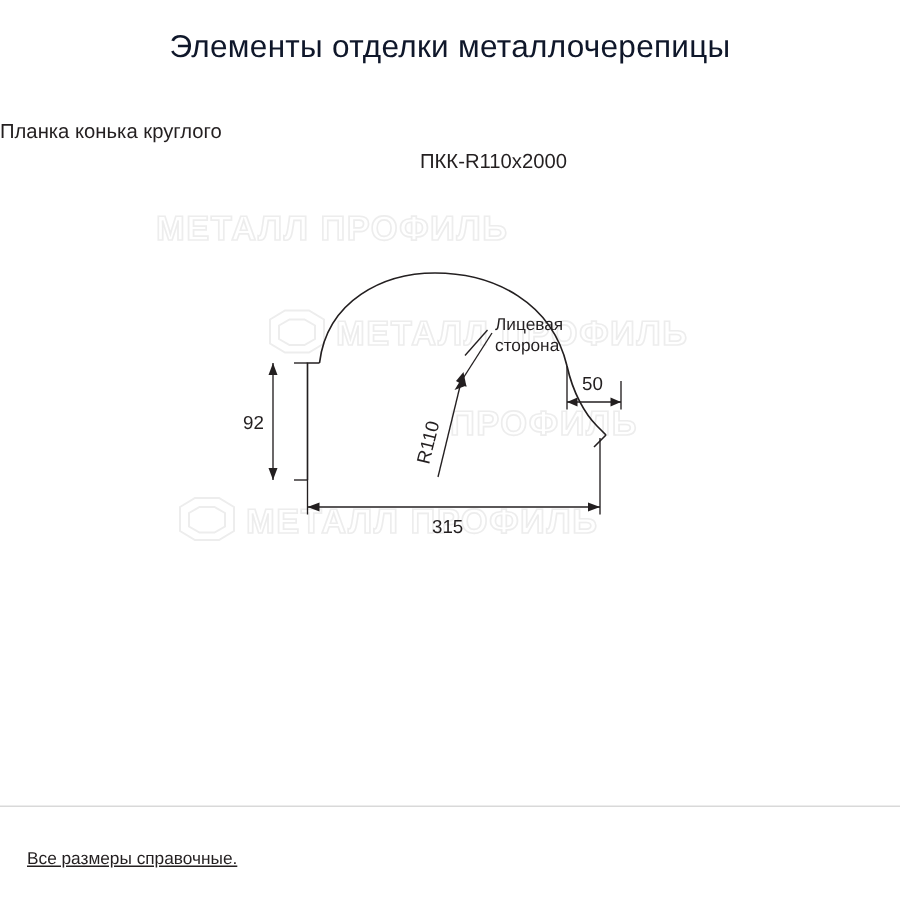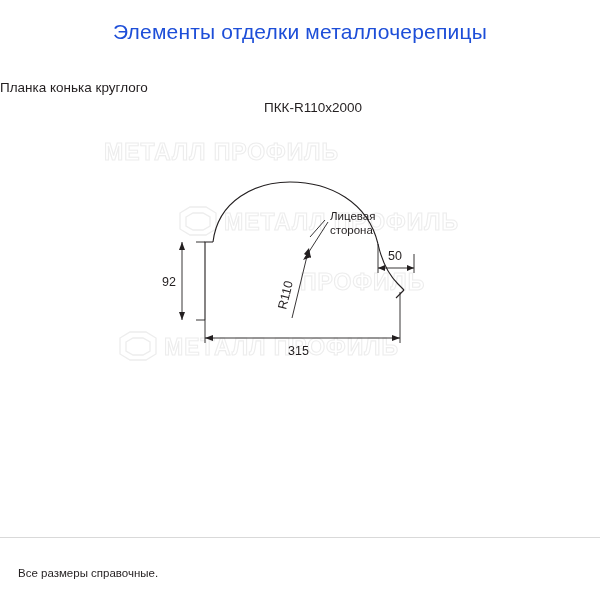--- a/index.html
+++ b/index.html
@@ -22,35 +22,35 @@
     box-sizing: border-box;
   }
   .title {
     position: absolute;
     top: 20px;
     left: 0;
     width: 600px;
     text-align: center;
     font-size: 21px;
     letter-spacing: 0.2px;
-    color: #1d4ed8;
+    color: #0f172a;
   }
   .subtitle {
     position: absolute;
     top: 80px;
     left: 0;
     width: 600px;
     text-align: left;
     font-size: 13.5px;
     color: #231f20;
   }
   .subtitle2 {
     position: absolute;
     top: 100px;
-    left: 0;
+    left: 16px;
     width: 544px;
     text-align: center;
     font-size: 13.5px;
     color: #231f20;
     padding-left: 41px;
   }
   .drawing {
     position: absolute;
     top: 140px;
     left: 0;
@@ -61,20 +61,21 @@
     position: absolute;
     left: 18px;
     bottom: 18px;
     width: 564px;
     font-size: 11.5px;
     line-height: 17px;
     color: #231f20;
   }
   .footer div {
     white-space: nowrap;
+    text-decoration: underline;
   }
   .hrule {
     position: absolute;
     left: 0;
     bottom: 62px;
     width: 600px;
     height: 1px;
     background: #d9d9d9;
   }
   svg { display: block; }

